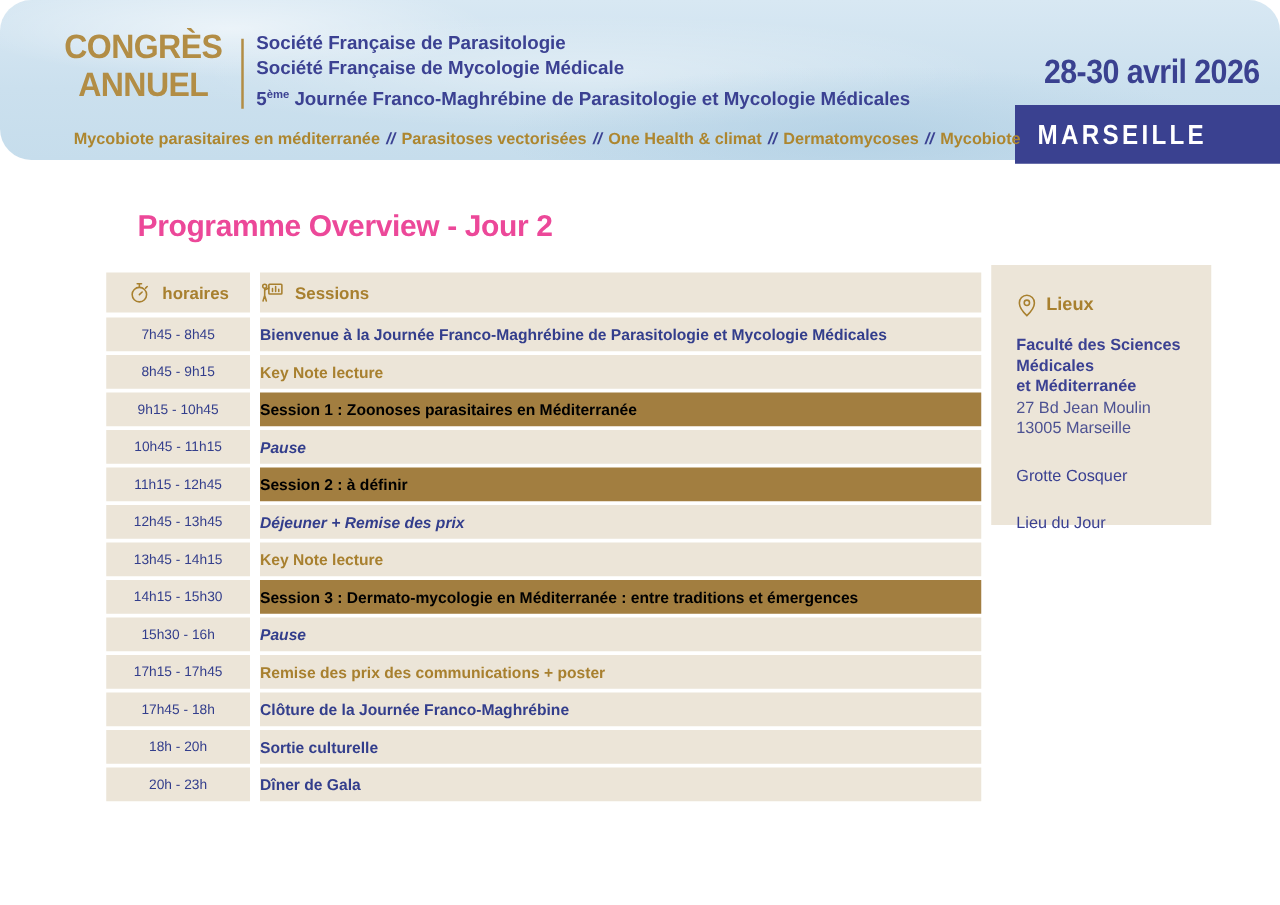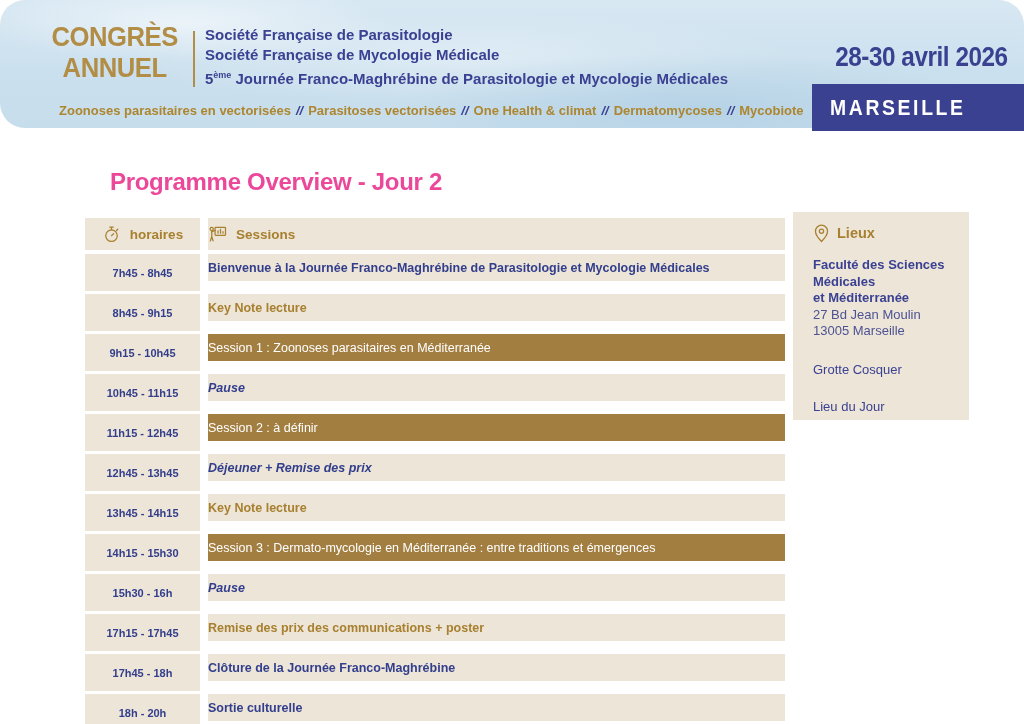--- a/index.html
+++ b/index.html
@@ -38,35 +38,35 @@
   
   .page-title { position:absolute; left:110px; top:168px; color:#ec4899; font-weight:700;
     font-size:24px; letter-spacing:-0.3px; }
 
   
   .schedule { position:absolute; left:85px; top:218px; width:700px; }
   .srow { display:flex; margin-bottom:3px; }
   .sched-head { height:32px; margin-bottom:4px; }
   .cell { background:#ece5d8; }
   .cell.time { width:115px; margin-right:8px; display:flex; align-items:center; justify-content:center;
-    color:#333e8c; font-weight:700; font-size:11px; height:37px; }
+    color:#333e8c; font-weight:400; font-size:11px; height:27px; }
   .cell.session { flex:1; display:flex; align-items:center; 
     font-size:12.5px; height:27px; }
   .sched-head .cell { height:32px; color:#a8802f; font-weight:700; font-size:13.5px; }
   .sched-head .cell.time { justify-content:center; gap:9px; }
   .sched-head .cell.session { gap:8px; }
   .session.bold-blue  { color:#333e8c; font-weight:700; }
   .session.gold-text  { color:#a8802f; font-weight:600; }
   .session.italic-blue{ color:#333e8c; font-weight:700; font-style:italic; }
-  .session.session-bar{ background:#a27e40; color:#ffffff; font-weight:400; }
+  .session.session-bar{ background:#a27e40; color:#000000; font-weight:700; }
   .icon svg { display:block; }
 
   
   .sidebar { position:absolute; left:793px; top:212px; width:176px; height:208px;
-    background:#ece5d8; padding:11px 16px 0 20px; }
+    background:#ece5d8; padding:22px 16px 0 20px; }
   .sidebar-title { display:flex; align-items:center; gap:7px; color:#a8802f;
     font-weight:700; font-size:14.5px; margin-bottom:14px; }
   .venue-line   { color:#3b4192; font-weight:700; font-size:13px; line-height:16.5px; }
   .address-line { color:#4d5292; font-weight:400; font-size:13px; line-height:16.5px; }
   .loc-item     { color:#3b4192; font-weight:400; font-size:13px; margin-top:22px; }
 </style>
 </head>
 <body>
 
 <div class="page">
@@ -80,21 +80,21 @@
     <div class="org">
       <div>Société Française de Parasitologie</div>
       <div>Société Française de Mycologie Médicale</div>
       <div><span>5</span><sup>ème</sup><span> Journée Franco-Maghrébine de Parasitologie et Mycologie Médicales</span></div>
     </div>
     <div class="date">28-30 avril 2026</div>
     <div class="city-box">
       <span>MARSEILLE</span>
     </div>
     <div class="tagline">
-      <span class="topic">Zoonoses parasitaires en vectorisées</span><span class="sep">//</span><span class="topic">Parasitoses vectorisées</span><span class="sep">//</span><span class="topic">One Health &amp; climat</span><span class="sep">//</span><span class="topic">Dermatomycoses</span><span class="sep">//</span><span class="topic">Mycobiote</span>
+      <span class="topic">Mycobiote parasitaires en méditerranée</span><span class="sep">//</span><span class="topic">Parasitoses vectorisées</span><span class="sep">//</span><span class="topic">One Health &amp; climat</span><span class="sep">//</span><span class="topic">Dermatomycoses</span><span class="sep">//</span><span class="topic">Mycobiote</span>
     </div>
   </div>
 
   <div class="page-title">Programme Overview - Jour 2</div>
 
   <div class="schedule">
     <div class="srow sched-head">
       <div class="cell time">
         <span class="icon">
           <svg width="19" height="19" viewBox="0 0 24 24" fill="none" stroke="#a8802f" stroke-width="1.6" stroke-linecap="round">

